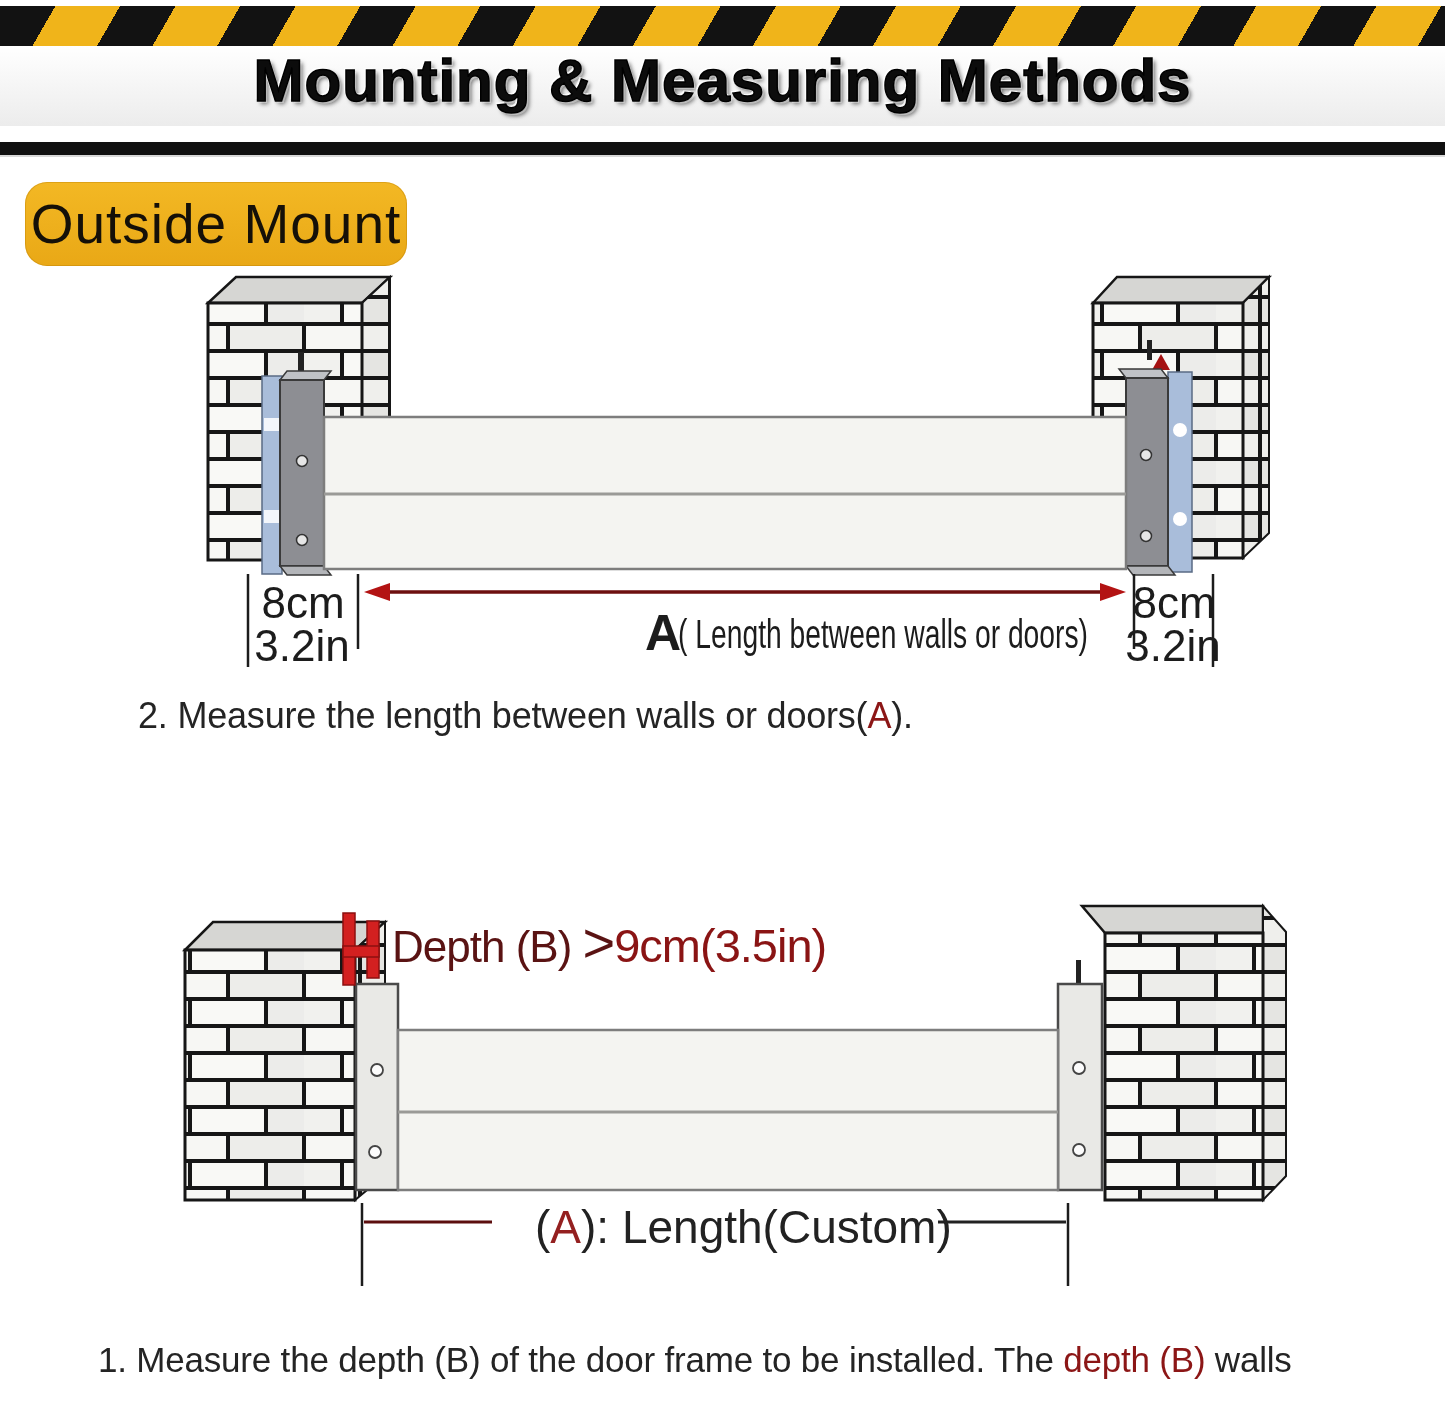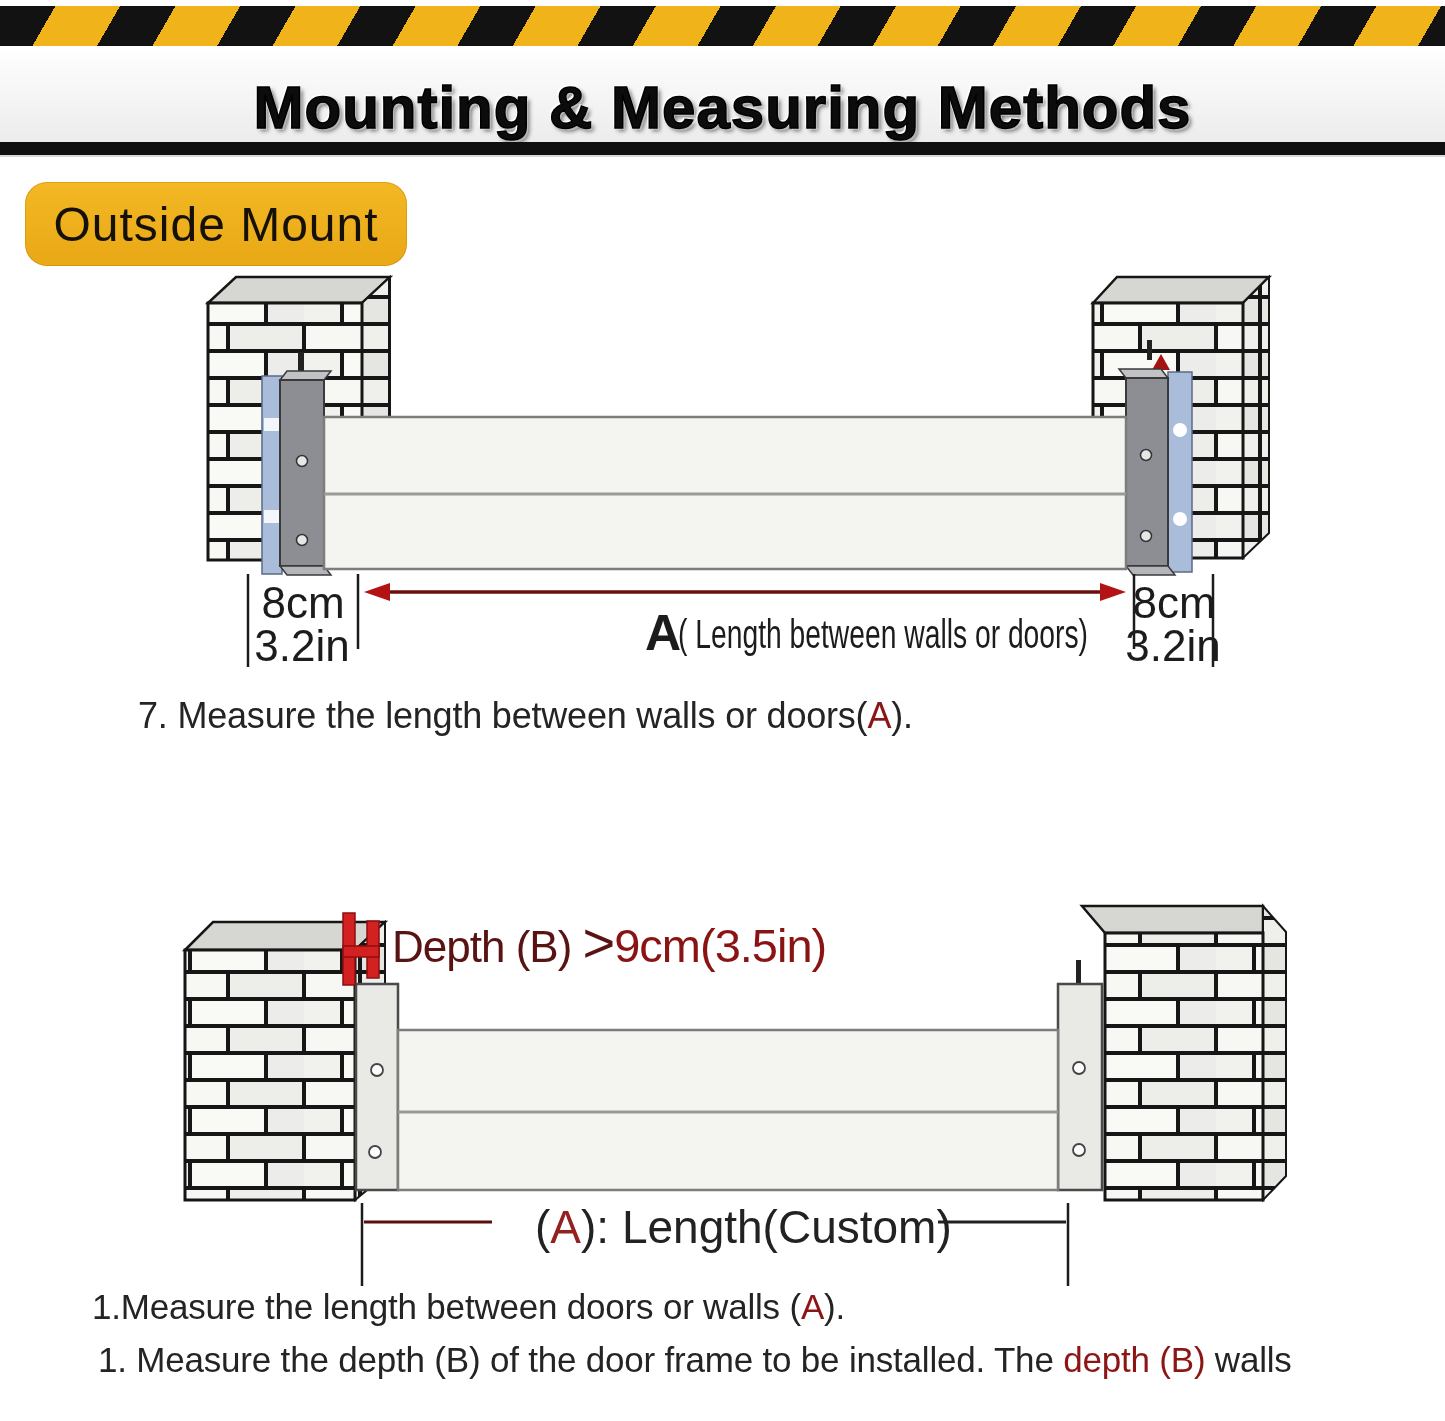--- a/index.html
+++ b/index.html
@@ -1,32 +1,32 @@
 <!DOCTYPE html>
 <html><head>
 <meta charset="utf-8">
 <style>
   html,body{margin:0;padding:0;background:#fff;}
   .page{position:relative;width:1445px;height:1421px;background:#fff;overflow:hidden;
         font-family:"Liberation Sans",sans-serif;}
   
   .hazard{position:absolute;left:0;top:6px;width:1445px;height:40px;
     background:repeating-linear-gradient(120deg,#121212 0 48px,#f0b41a 48px 104px);}
-  .titleband{position:absolute;left:0;top:46px;width:1445px;height:96px;
-    background:linear-gradient(#ffffff,#ececec);display:flex;align-items:flex-end;justify-content:center;}
+  .titleband{position:absolute;left:0;top:46px;width:1445px;height:80px;
+    background:linear-gradient(#ffffff,#ececec);display:flex;align-items:flex-start;justify-content:center;}
   .titleband h1{margin:0;font-size:60px;font-weight:bold;letter-spacing:1px;color:#0c0c0c;
     -webkit-text-stroke:1.5px #000;
     text-shadow:-2px -2px 0 rgba(255,255,255,.85),2px 2px 0 rgba(255,255,255,.4),3px 3px 4px rgba(0,0,0,.55);}
   .blackbar{position:absolute;left:0;top:142px;width:1445px;height:13px;background:#101010;
     border-bottom:2px solid #d8d8d8;}
   
   .badge{position:absolute;left:25px;width:382px;background:linear-gradient(#f3b824,#e9a816);
     border-radius:22px;display:flex;align-items:center;justify-content:center;
     box-shadow:inset 0 0 0 1px rgba(180,120,0,.35);}
-  .badge span{font-size:48px;color:#151008;letter-spacing:1px;}
+  .badge span{font-size:55px;color:#151008;letter-spacing:1px;}
   .badge.outside{top:182px;height:84px;}
   .badge.inside{top:806px;height:88px;}
   
   svg.diagram{position:absolute;left:0;display:block;}
   svg text{font-family:"Liberation Sans",sans-serif;fill:#1c1c1c;}
   
   .step{position:absolute;white-space:nowrap;color:#242424;letter-spacing:-0.2px;}
   .step.outside{font-size:36px;}
   .step.inside{font-size:35px;}
   .dr{color:#8c1616;}
@@ -119,21 +119,21 @@
       <text x="303" y="618" font-size="44" text-anchor="middle">8cm</text>
       <text x="302" y="661" font-size="44" text-anchor="middle">3.2in</text>
       <text x="1174" y="618" font-size="44" text-anchor="middle">8cm</text>
       <text x="1173" y="661" font-size="44" text-anchor="middle">3.2in</text>
       <text x="645" y="650" font-size="50" font-weight="bold" fill="#c01212">A</text>
       <text x="678" y="648" font-size="40" textLength="410" lengthAdjust="spacingAndGlyphs">( Length between walls or doors)</text>
     </g>
   </svg>
 
   <div class="step outside" style="left:138px;top:695px">
-    <span>7. Measure the length between walls or doors(</span><span class="dr">A</span><span>).</span>
+    <span>2. Measure the length between walls or doors(</span><span class="dr">A</span><span>).</span>
   </div>
 
 
   <svg class="diagram" style="top:898px" width="1445" height="400" viewBox="0 898 1445 400">
 
     <g>
       <polygon points="185,950 213,922 385,922 355,950" fill="#d6d6d3" stroke="#161616" stroke-width="2.5"></polygon>
       <polygon points="355,950 385,922 385,1175 355,1200" fill="url(#brickV)" stroke="#161616" stroke-width="2"></polygon>
       <rect x="185" y="950" width="170" height="250" fill="url(#brickH)" stroke="#161616" stroke-width="3"></rect>
     </g>
@@ -176,20 +176,17 @@
       <line x1="362" y1="1203" x2="362" y2="1286" stroke="#1c1c1c" stroke-width="2.5"></line>
       <line x1="1068" y1="1203" x2="1068" y2="1286" stroke="#1c1c1c" stroke-width="2.5"></line>
       <line x1="364" y1="1222" x2="492" y2="1222" stroke="#5c0e0e" stroke-width="3"></line>
       <line x1="938" y1="1222" x2="1066" y2="1222" stroke="#222222" stroke-width="3"></line>
       <text x="535" y="1243" font-size="46">
         <tspan fill="#222">(</tspan><tspan fill="#942020">A</tspan><tspan fill="#222">): Length(Custom)</tspan>
       </text>
     </g>
   </svg>
 
-  <div class="step inside" style="left:92px;top:1287px">
-    <span>1.Measure the length between doors or walls (</span><span class="dr">A</span><span>).</span>
-  </div>
   <div class="step inside" style="left:98px;top:1340px">
     <span>1. Measure the depth (B) of the door frame to be installed. The </span><span class="dr">depth (B)</span><span> walls</span>
   </div>
 
 </div>
 
 </body></html>

